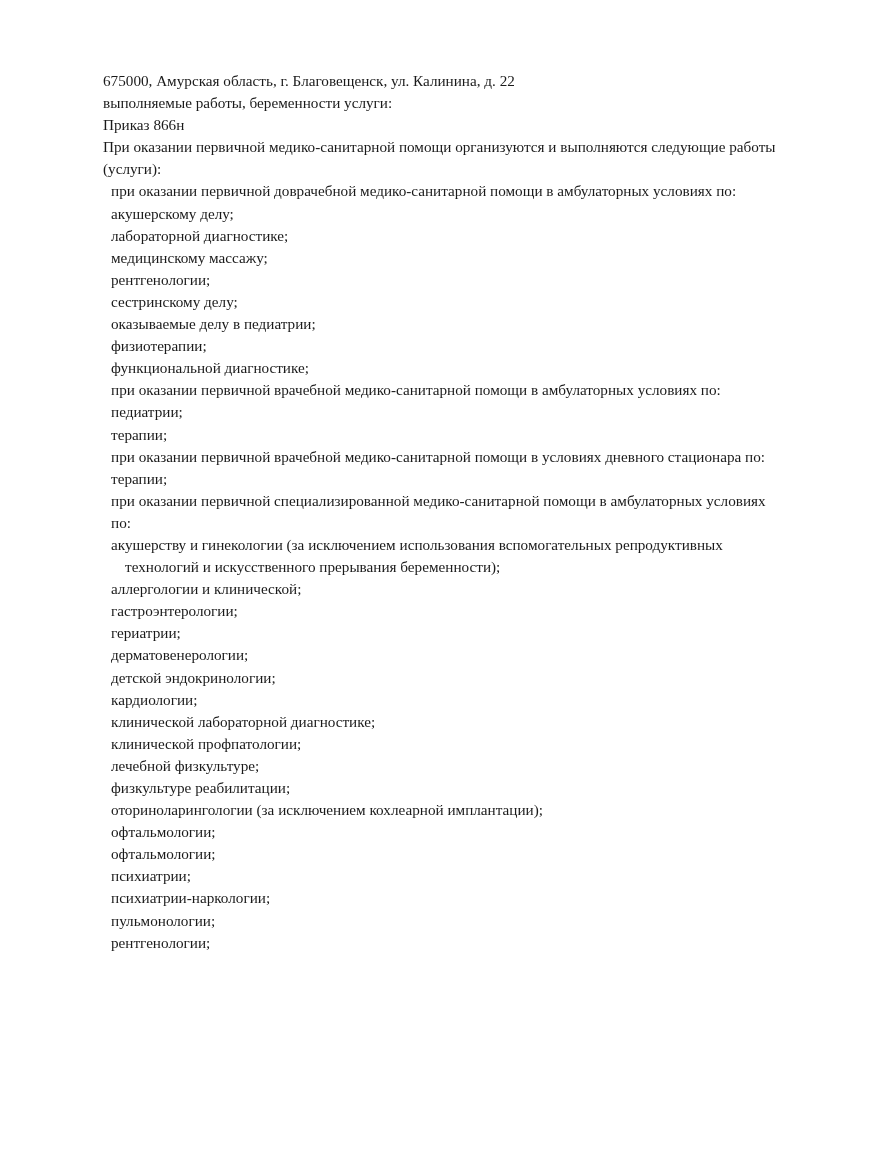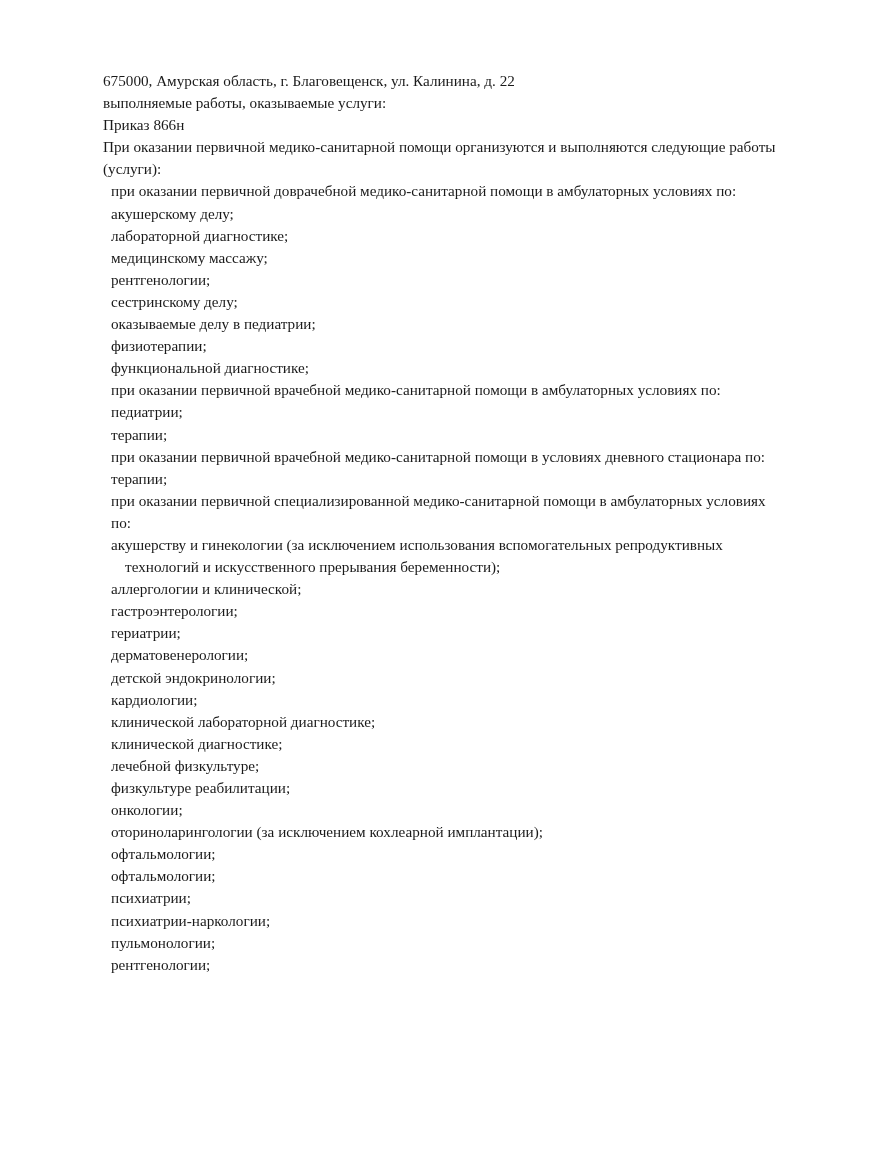--- a/index.html
+++ b/index.html
@@ -43,21 +43,21 @@
     text-indent: 0;
   }
 </style>
 </head>
 <body>
 
 <div class="page">
   <div class="doc-body">
 
     <p class="line para-0">675000, Амурская область, г. Благовещенск, ул. Калинина, д. 22</p>
-    <p class="line para-0">выполняемые работы, оказываемые услуги:</p>
+    <p class="line para-0">выполняемые работы, беременности услуги:</p>
     <p class="line para-0">Приказ 866н</p>
     <p class="line para-0">При оказании первичной медико-санитарной помощи организуются и выполняются следующие работы (услуги):</p>
 
     <p class="line para-1">при оказании первичной доврачебной медико-санитарной помощи в амбулаторных условиях по:</p>
     <p class="line para-2">акушерскому делу;</p>
     <p class="line para-2">лабораторной диагностике;</p>
     <p class="line para-2">медицинскому массажу;</p>
     <p class="line para-2">рентгенологии;</p>
     <p class="line para-2">сестринскому делу;</p>
     <p class="line para-2">оказываемые делу в педиатрии;</p>
@@ -73,24 +73,23 @@
 
     <p class="line para-1">при оказании первичной специализированной медико-санитарной помощи в амбулаторных условиях по:</p>
     <p class="line para-2">акушерству и гинекологии (за исключением использования вспомогательных репродуктивных технологий и искусственного прерывания беременности);</p>
     <p class="line para-2">аллергологии и клинической;</p>
     <p class="line para-2">гастроэнтерологии;</p>
     <p class="line para-2">гериатрии;</p>
     <p class="line para-2">дерматовенерологии;</p>
     <p class="line para-2">детской эндокринологии;</p>
     <p class="line para-2">кардиологии;</p>
     <p class="line para-2">клинической лабораторной диагностике;</p>
-    <p class="line para-2">клинической диагностике;</p>
+    <p class="line para-2">клинической профпатологии;</p>
     <p class="line para-2">лечебной физкультуре;</p>
     <p class="line para-2">физкультуре реабилитации;</p>
-    <p class="line para-2">онкологии;</p>
     <p class="line para-2">оториноларингологии (за исключением кохлеарной имплантации);</p>
     <p class="line para-2">офтальмологии;</p>
     <p class="line para-2">офтальмологии;</p>
     <p class="line para-2">психиатрии;</p>
     <p class="line para-2">психиатрии-наркологии;</p>
     <p class="line para-2">пульмонологии;</p>
     <p class="line para-2">рентгенологии;</p>
 
   </div>
 </div>

